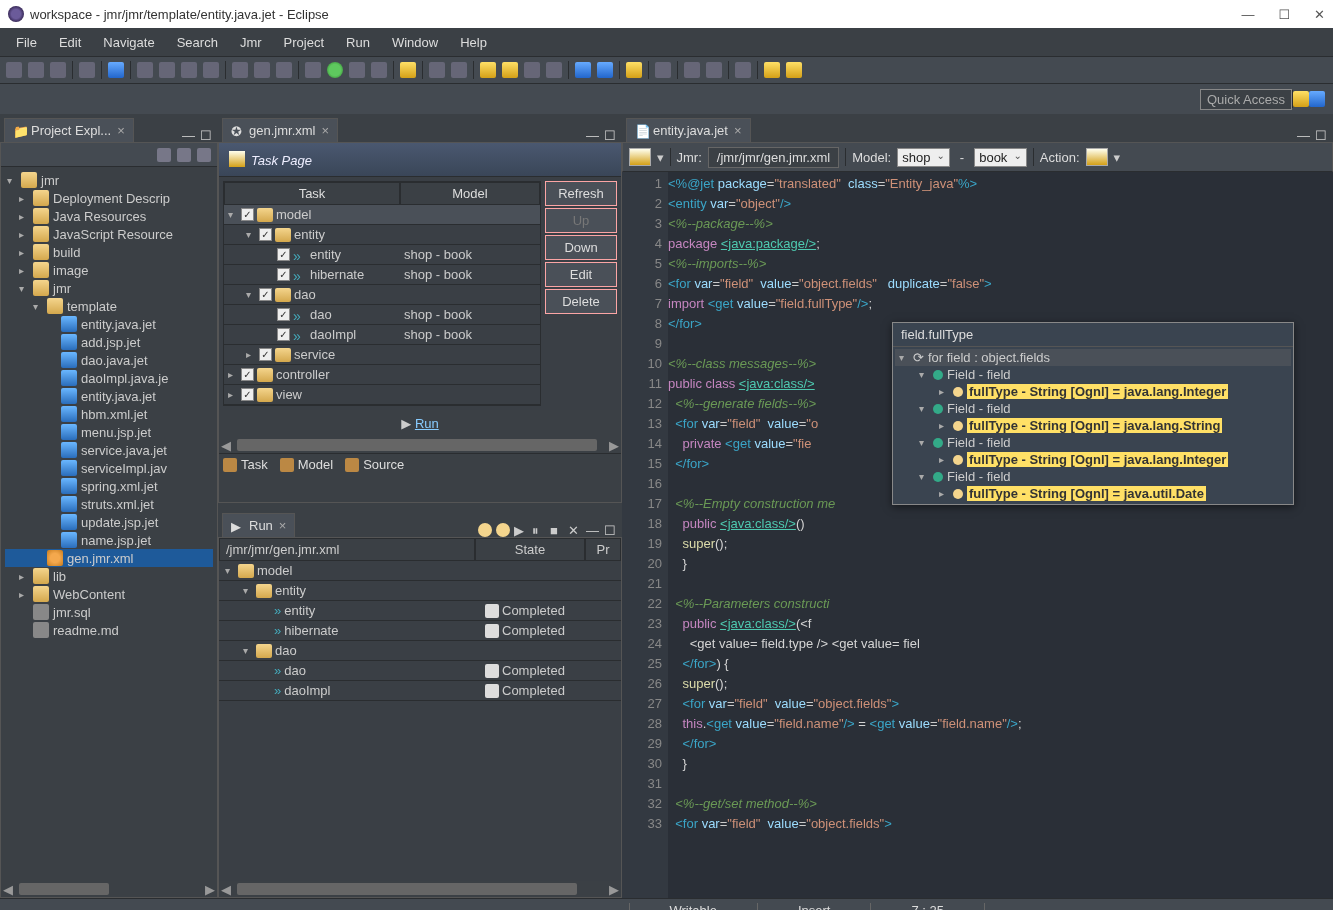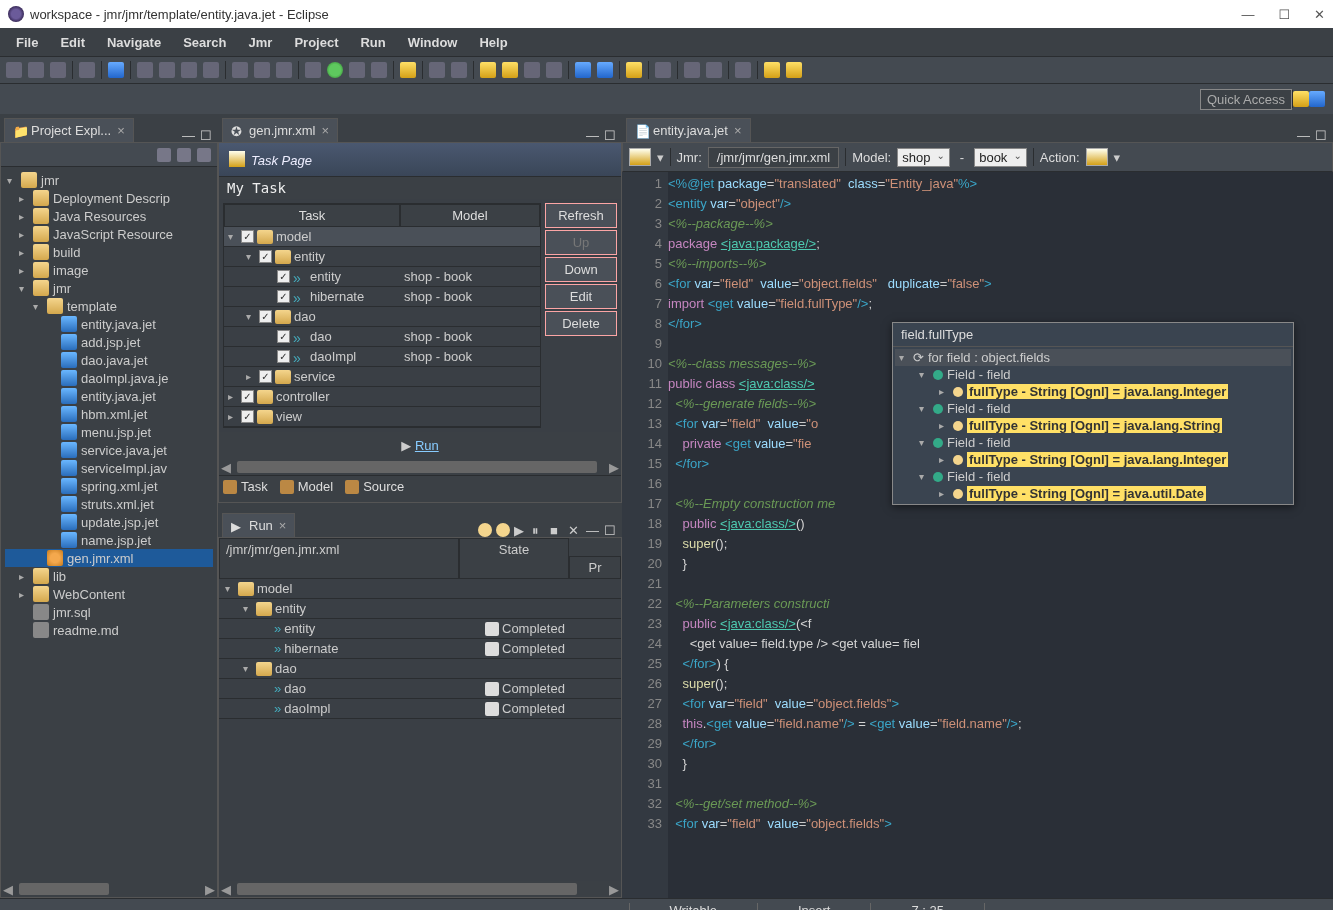--- a/index.html
+++ b/index.html
@@ -3,21 +3,21 @@
 <meta charset="utf-8">
 <style>
 * { margin: 0; padding: 0; box-sizing: border-box; font-family: "Microsoft YaHei", Arial, sans-serif; font-size: 13px; }
 body { background: #3b4045; color: #ccc; width: 1333px; height: 910px; overflow: hidden; }
 
 .titlebar { background: #fff; height: 28px; display: flex; align-items: center; padding: 0 8px; color: #333; }
 .titlebar .eclipse-icon { width: 16px; height: 16px; background: radial-gradient(circle, #6b5b9a 40%, #3a2b5a 70%); border-radius: 50%; margin-right: 6px; }
 .titlebar .win-controls { margin-left: auto; display: flex; gap: 24px; color: #555; }
 
 .menubar { background: #3b4045; height: 28px; display: flex; align-items: center; padding: 0 8px; gap: 6px; color: #ddd; }
-.menubar span { padding: 4px 8px; cursor: default; font-weight: bold; }
+.menubar span { padding: 4px 8px; cursor: default; }
 
 .toolbar { background: #444a51; height: 28px; display: flex; align-items: center; padding: 0 6px; gap: 6px; border-top: 1px solid #2a2d30; border-bottom: 1px solid #2a2d30; }
 .tb-icon { width: 16px; height: 16px; background: #667; border-radius: 2px; flex-shrink: 0; }
 .tb-run { background: radial-gradient(circle, #5ec85e 50%, #2a7a2a); border-radius: 50%; }
 .tb-warn { background: linear-gradient(#ffe066, #d4a017); }
 .tb-blue { background: linear-gradient(#66aaff, #2266cc); }
 .tb-sep { width: 1px; height: 18px; background: #2a2d30; }
 .quick-access-row { background: #444a51; height: 30px; display: flex; justify-content: flex-end; align-items: center; padding-right: 8px; }
 .quick-access { border: 1px solid #888; padding: 2px 6px; color: #aaa; background: #3b4045; }
 
@@ -79,21 +79,21 @@
 .run-link { text-align: center; padding: 6px; }
 .run-link a { color: #8cf; text-decoration: underline; }
 
 .bottom-tabs { display: flex; background: #3b4045; border-top: 1px solid #2a2d30; padding: 3px 4px; gap: 12px; }
 .bottom-tabs .bt { display: flex; align-items: center; gap: 4px; color: #ddd; }
 .bt .ic { width: 14px; height: 14px; background: #b84; border-radius: 2px; }
 
 .run-view-content { flex: 1; border: 1px solid #555; background: #3a3f45; display: flex; flex-direction: column; }
 .run-th-row { display: flex; background: #3b4045; }
 .run-th { border: 1px solid #2a2d30; padding: 3px; text-align: center; }
-.run-th:first-child { flex: 1; } .run-th:nth-child(2) { width: 110px; } .run-th:nth-child(3) { width: 52px; margin-top: 18px; }
+.run-th:first-child { flex: 1; } .run-th:nth-child(2) { width: 110px; } .run-th:nth-child(3) { width: 36px; }
 .run-row { display: flex; border-bottom: 1px solid #2a2d30; }
 .run-row .c1 { flex: 1; display: flex; align-items: center; gap: 3px; padding: 2px 4px; }
 .run-row .c2 { width: 110px; padding: 2px 4px; display: flex; align-items: center; gap: 3px; }
 .run-row .c3 { width: 30px; }
 .state-ic { width: 14px; height: 14px; background: #ddd; border-radius: 2px; }
 
 .editor-toolbar { background: #444a51; height: 30px; display: flex; align-items: center; padding: 0 6px; gap: 6px; border: 1px solid #555; border-bottom: 1px solid #2a2d30; }
 .et-btn { background: linear-gradient(#ffe, #d4a017); width: 22px; height: 18px; border: 1px solid #aaa; }
 .et-label { color: #ddd; }
 .et-path { background: #3b4045; border: 1px solid #666; padding: 2px 8px; color: #ddd; }
@@ -369,21 +369,20 @@
         <span>gen.jmr.xml</span>
         <span class="close-x">×</span>
       </div>
       <div class="view-toolbar-icons">
         <span class="v-icon">—</span>
         <span class="v-icon">☐</span>
       </div>
     </div>
     <div class="view-content" style="height:430px; display:flex; flex-direction:column;">
       <div class="task-page-header"><span class="ic"></span><span>Task Page</span></div>
-      <div class="my-task">My Task</div>
       <div class="task-area">
         <div class="task-table">
           <div class="task-th-row">
             <div class="task-th">Task</div>
             <div class="task-th">Model</div>
           </div>
           <div id="task-rows">
               <div class="task-row sel">
                 <div class="c1" style="padding-left:4px;">
                   <span class="twisty">▾</span>

